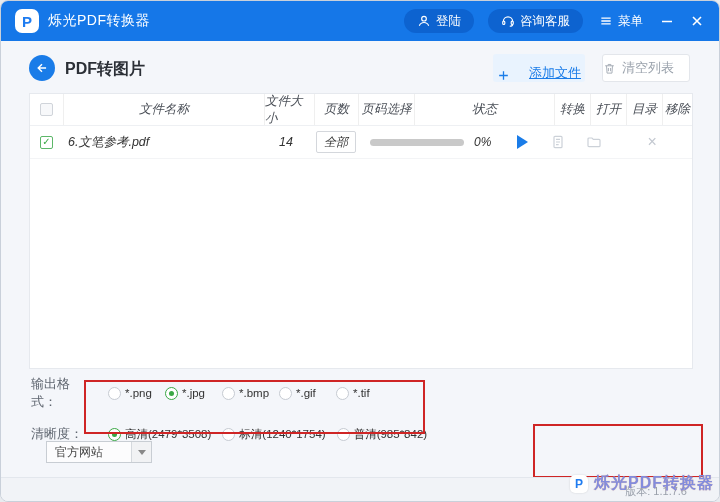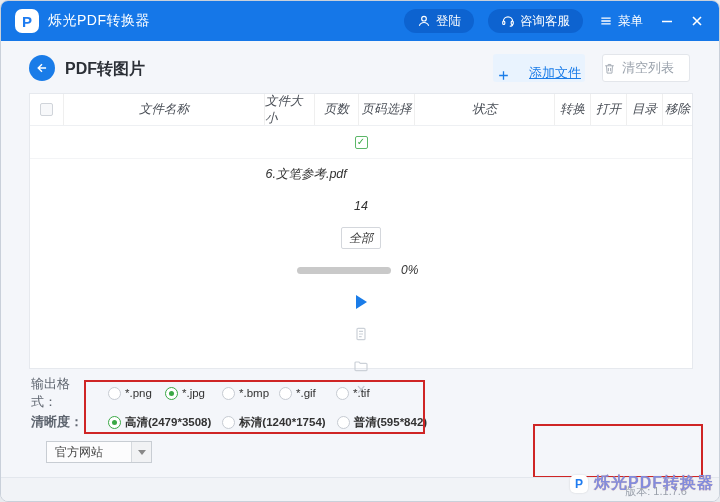--- a/index.html
+++ b/index.html
@@ -33,21 +33,21 @@
              align-items:flex-end; justify-content:center; gap:19px; cursor:pointer;text-decoration:underline; }
   .clear-btn { position:absolute; left:601px; top:13px; width:88px; height:28px; background:#fff;
                border:1px solid #e3e6eb; border-radius:3px; color:#9aa2ac; font-size:13px;
                display:flex; align-items:center; gap:6px; cursor:pointer; }
 
   
   .panel { position:absolute; left:28px; top:92px; width:664px; height:276px; background:#fff;
            border:1px solid #e6e9ee; }
   .thead, .trow { display:flex; align-items:center;font-style:italic; }
   .thead { height:32px; border-bottom:1px solid #eef0f3; color:#4a4f57; font-size:12.5px; }
-  .trow  { height:33px; border-bottom:1px solid #f3f4f6; color:#333; font-size:12.5px;flex-direction:column; }
+  .trow  { height:33px; border-bottom:1px solid #f3f4f6; color:#333; font-size:12.5px; }
   .cell { display:flex; align-items:center; justify-content:center; height:100%; flex:0 0 auto; }
   .thead .cell + .cell { border-left:1px solid #efefef; }
   .c-cb{width:33px} .c-name{width:201px} .c-size{width:50px} .c-pages{width:44px}
   .c-psel{width:56px} .c-status{width:140px} .c-conv{width:36px} .c-open{width:36px}
   .c-dir{width:36px} .c-rem{flex:1 1 auto}
   .trow .c-name { justify-content:flex-start; padding-left:5px; }
   .cb { width:13px; height:13px; border:1px solid #d0d4da; border-radius:2px; background:#f7f8fa;
         display:flex; align-items:center; justify-content:center; cursor:pointer; }
   .cb.checked { border-color:#5cb768; background:#fff; }
   .cb.checked::after { content:"✓"; color:#3aa845; font-size:10px; font-weight:bold; line-height:1; }
@@ -235,34 +235,34 @@
           <span class="rb"></span>
           <span class="rl">*.gif</span>
         </label>
       <label class="radio">
           <span class="rb"></span>
           <span class="rl">*.tif</span>
         </label>
     </div>
   </div>
 
-  <div class="opt-row" style="top:410px;font-weight:bold;">
+  <div class="opt-row" style="top:422px;">
     <span class="opt-label">清晰度：</span>
     <div class="radios clar">
       <label class="radio checked">
           <span class="rb"></span>
           <span class="rl">高清(2479*3508)</span>
         </label>
       <label class="radio">
           <span class="rb"></span>
           <span class="rl">标清(1240*1754)</span>
         </label>
       <label class="radio">
           <span class="rb"></span>
-          <span class="rl">普清(595*842)</span>
+          <span class="rl">普清(985*842)</span>
         </label>
     </div>
   </div>
 
   <div class="opt-row" style="top:440px;">
     <div class="dir-select">
       <span class="dir-text">官方网站</span>
       <span class="dir-arrow">
           <span class="caret"></span>
         </span>

